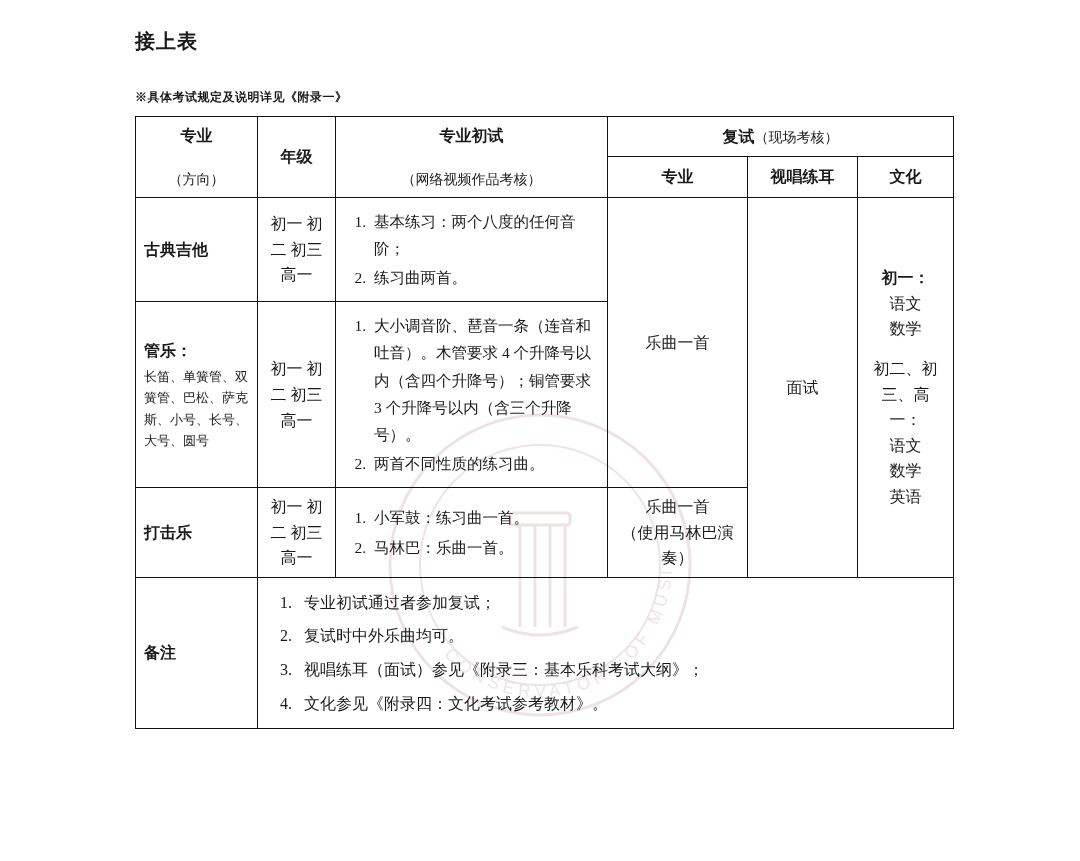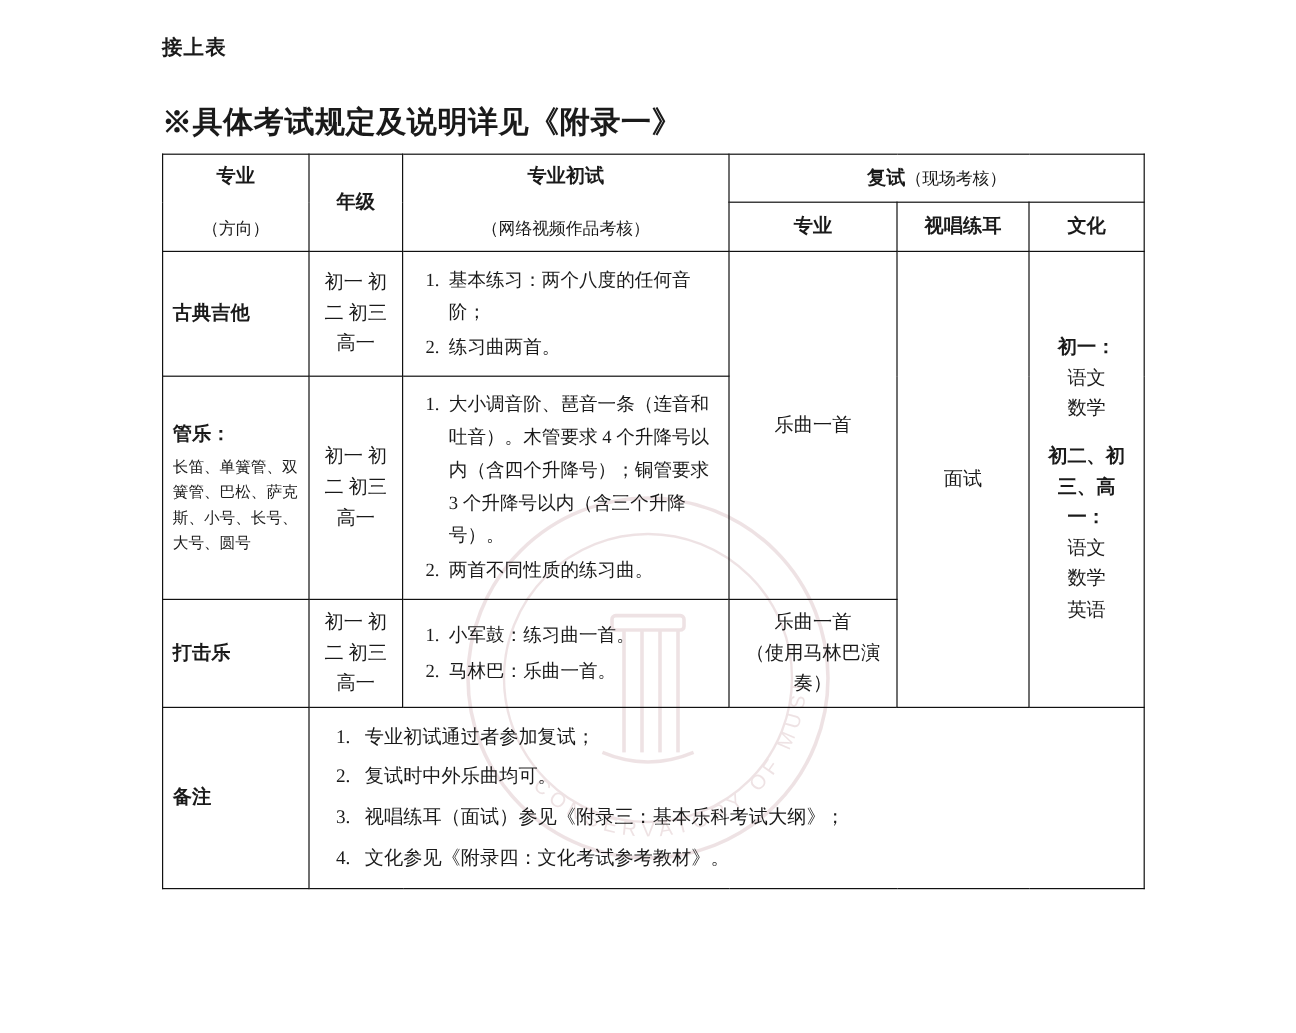--- a/index.html
+++ b/index.html
@@ -33,28 +33,28 @@
   .watermark svg { display: block; }
 
   .page {
     position: relative;
     z-index: 1;
     padding: 22px 0 0 135px;
     box-sizing: border-box;
   }
 
   .lead-note {
-    font-size: 17px;
+    font-size: 20px;
     font-weight: bold;
     letter-spacing: 1px;
     margin: 6px 0 34px 0;
   }
 
   .section-heading {
-    font-size: 25px;
+    font-size: 12px;
     font-weight: bold;
     letter-spacing: 0.5px;
     margin: 0 0 10px 0;
   }
 
   table.exam {
     border-collapse: collapse;
     width: 818px;
     table-layout: fixed;
     background: transparent;
@@ -211,21 +211,21 @@
         </td>
         <td class="v-center" rowspan="2">
           <span class="line">乐曲一首</span>
         </td>
         <td class="v-center" rowspan="3">面试</td>
         <td class="v-center" rowspan="3">
           <span class="line" style="font-weight:bold">初一：</span>
           <span class="line">语文</span>
           <span class="line">数学</span>
           <span class="spaced"></span>
-          <span class="line" style="font-weight:bold">初二、初三、高一：</span>
+          <span class="line" style="font-weight:normal">初二、初三、高一：</span>
           <span class="line">语文</span>
           <span class="line">数学</span>
           <span class="line">英语</span>
         </td>
       </tr>
 
       <tr>
         <td class="major-name">
           <span>管乐：</span>
           <span class="major-sub">长笛、单簧管、双簧管、巴松、萨克斯、小号、长号、大号、圆号</span>

